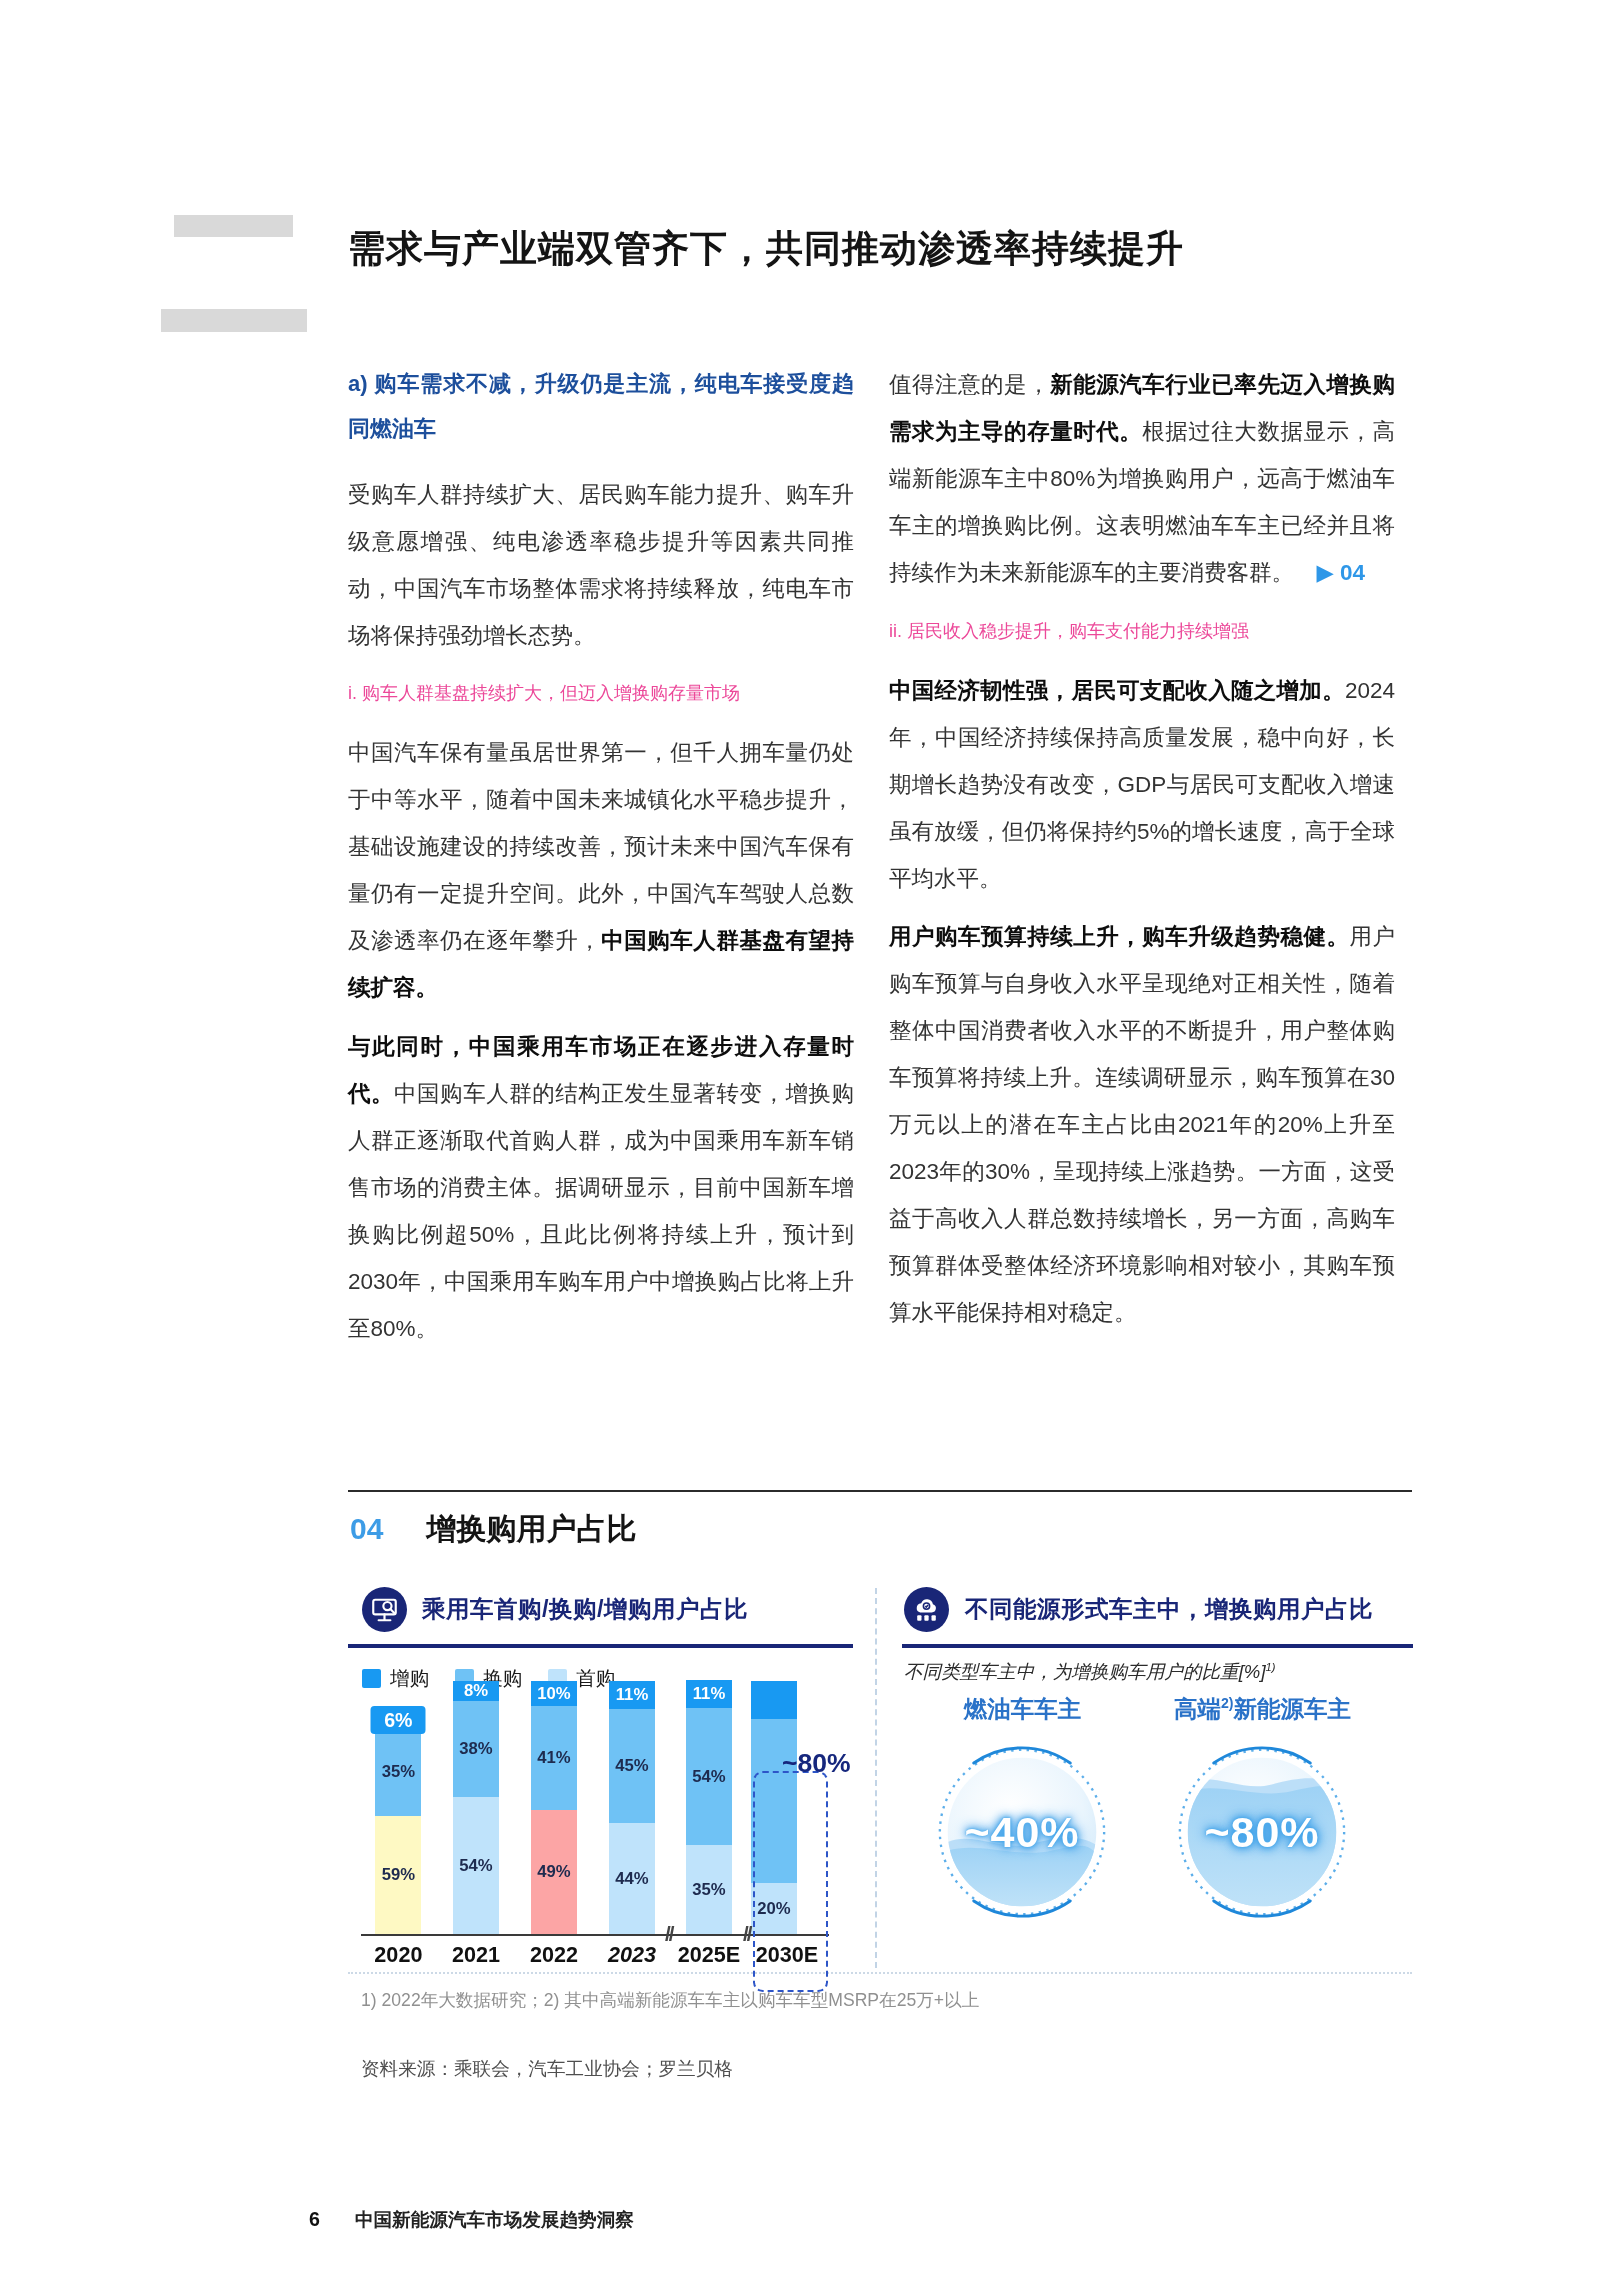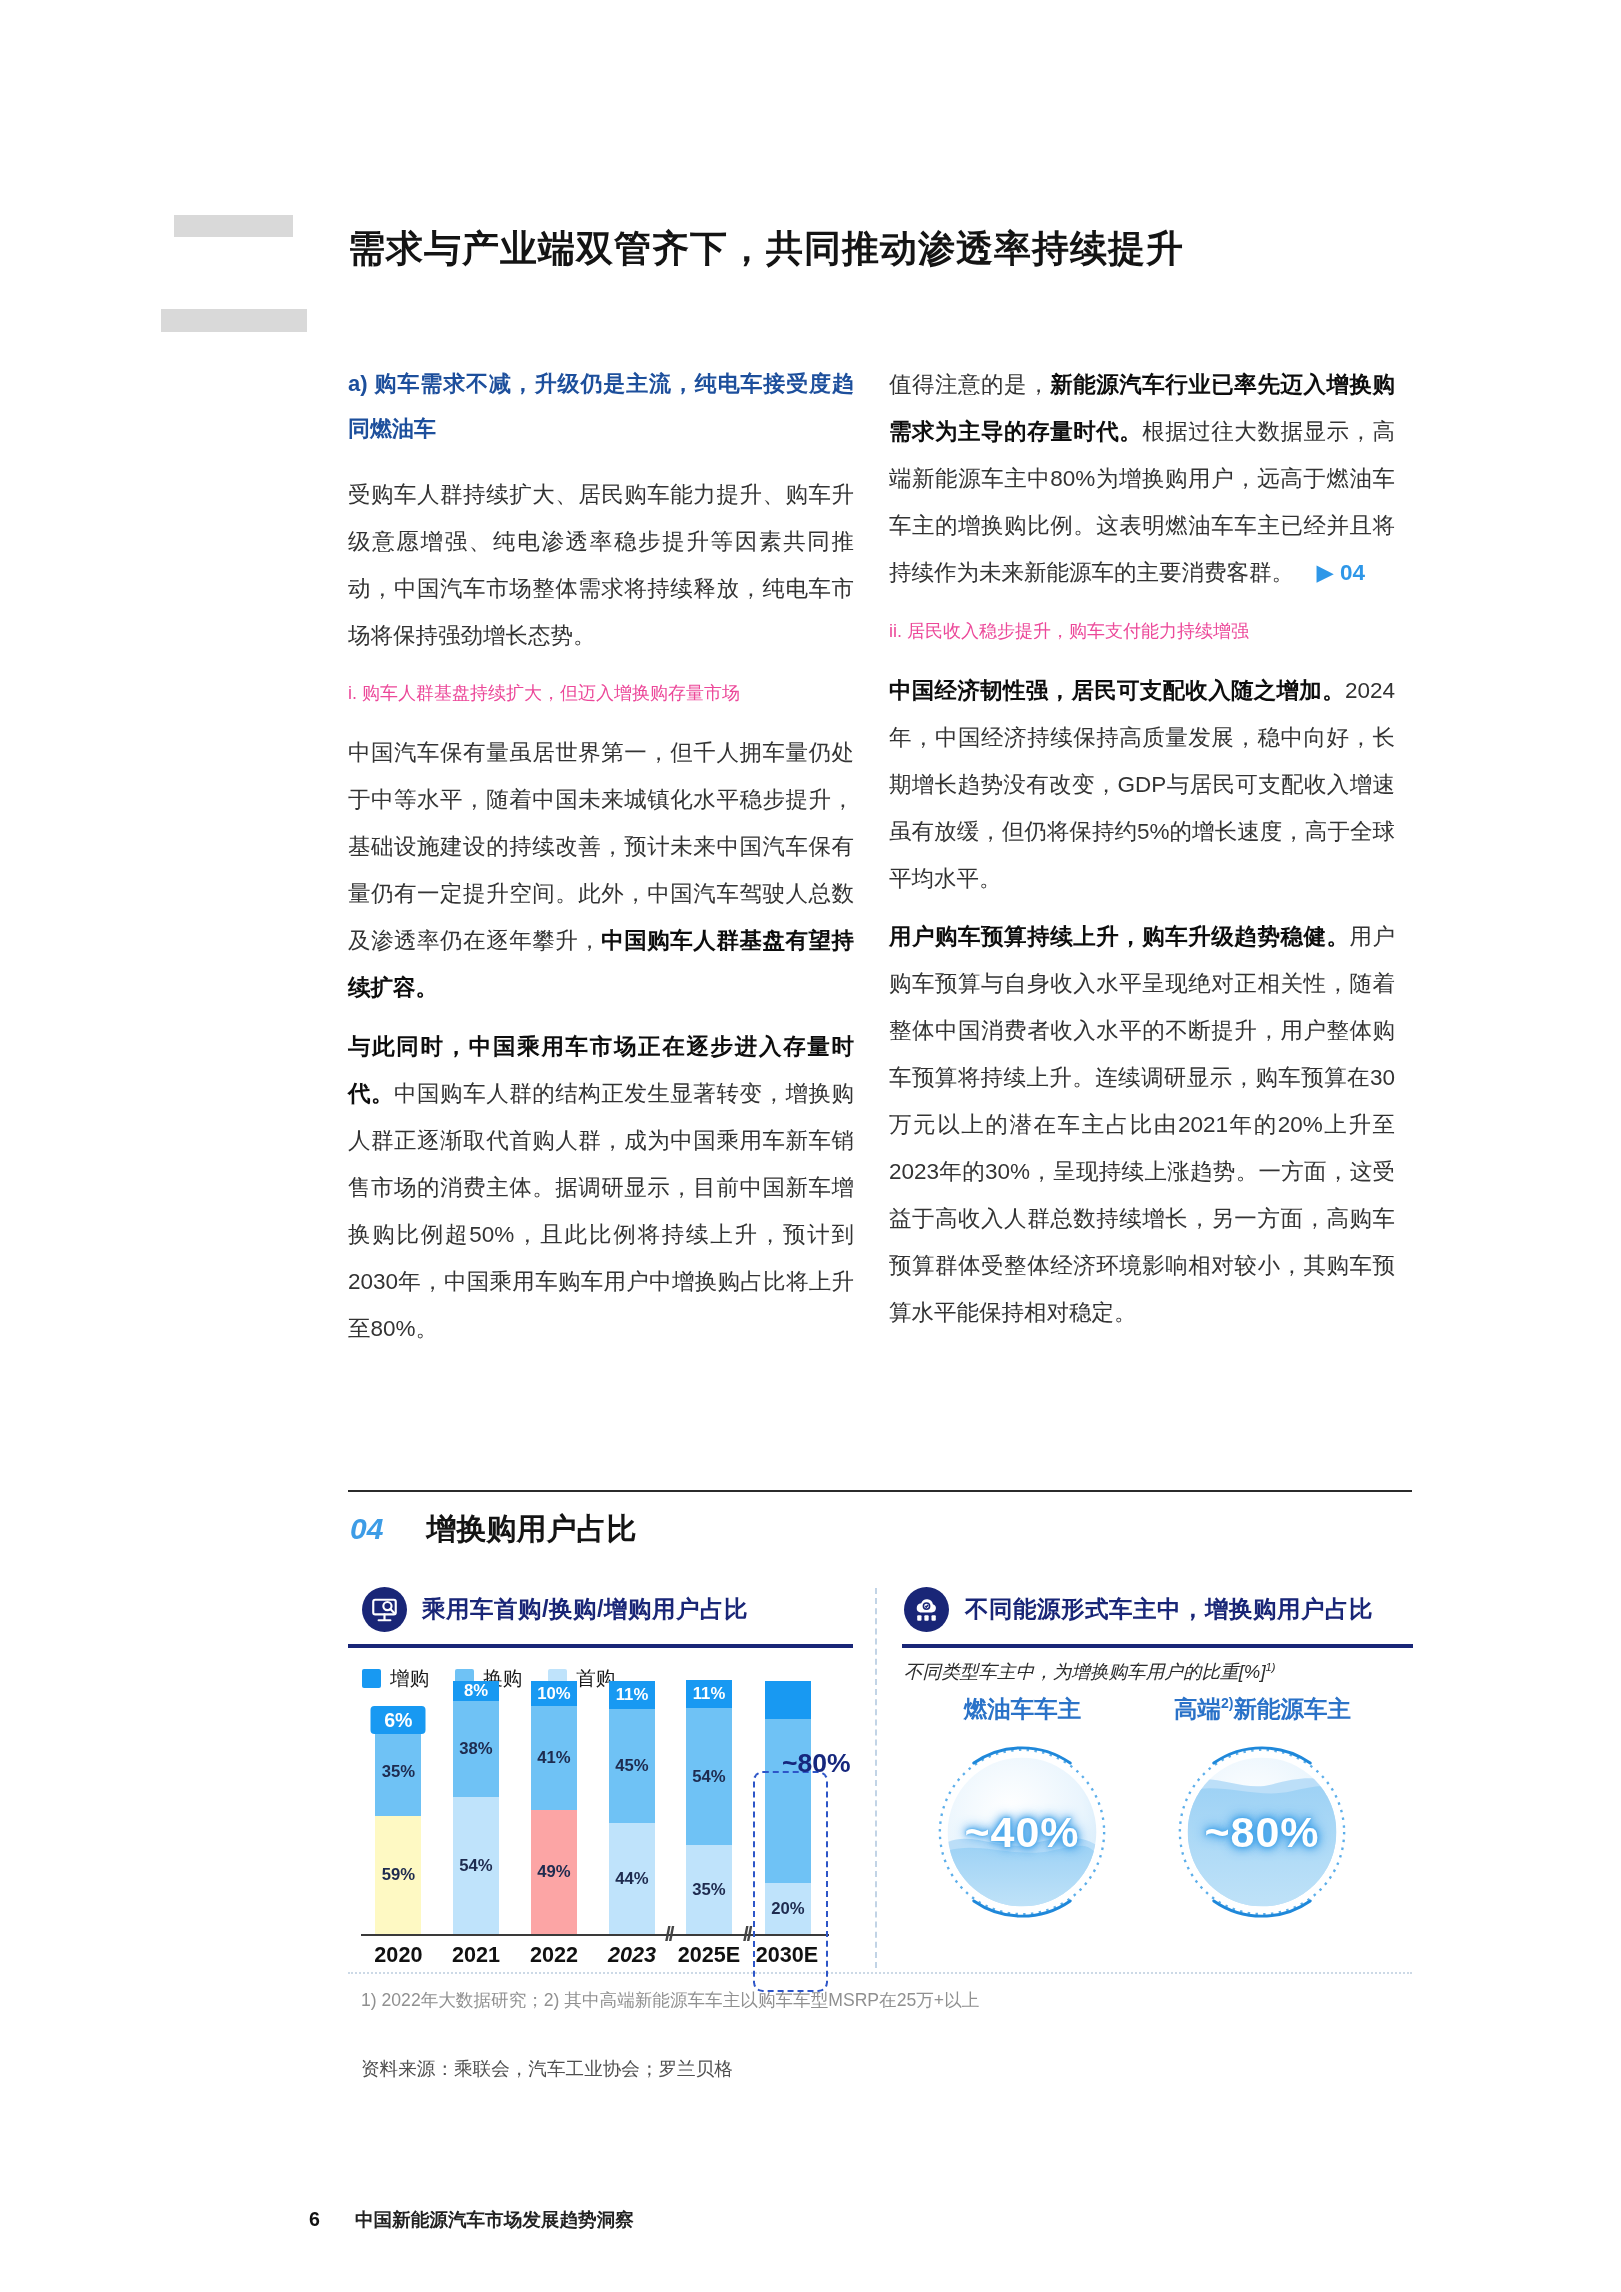--- a/index.html
+++ b/index.html
@@ -29,21 +29,21 @@
     font-size:22px;line-height:45px;font-weight:800;color:#1d4f9c;
     margin:0 0 19.6px;text-align:justify;
   }
   .h-i{
     font-size:18px;line-height:47px;font-weight:400;color:#ec4899;
     margin:9.8px 0 11.8px;padding-left:1.35em;text-indent:-1.35em;text-align:left;
   }
   
   #exhibit-rule{left:348px;top:1490px;width:1064px;height:2px;background:#2b2b2b;}
   #exhibit-header{left:350px;top:1509px;display:flex;gap:43px;align-items:baseline;}
-  #exhibit-number{font-size:30px;font-weight:800;color:#3d9ce6;font-style:italic;}
+  #exhibit-number{font-size:30px;font-weight:800;color:#3d9ce6;}
   #exhibit-title{font-size:30px;font-weight:800;color:#141414;}
   .panel{position:absolute;top:1583px;}
   #panel-left{left:348px;width:505px;}
   #panel-right{left:902px;width:511px;}
   .panel-head{position:absolute;top:0;left:0;right:0;height:55px;}
   .panel-icon{position:absolute;left:13.7px;top:3.9px;width:45px;height:45px;}
   #panel-right .panel-icon{left:2px;}
   .panel-title{
     position:absolute;left:74px;top:9.8px;right:0;
     font-size:23.5px;font-weight:800;color:#192677;letter-spacing:0.5px;
@@ -192,21 +192,21 @@
         <div class="seg oth" style="height: 114px; background: rgb(111, 194, 245);">45%</div>
         <div class="seg oth" style="height: 111px; background: rgb(191, 227, 251);">44%</div>
       </div>
       <div class="year-label" style="left: 240px; font-style: italic;">2023</div>
       <div class="bar" style="left: 338px; width: 46px;">
         <div class="seg inc" style="height: 28px; background: rgb(24, 153, 242);">11%</div>
         <div class="seg oth" style="height: 137px; background: rgb(111, 194, 245);">54%</div>
         <div class="seg oth" style="height: 89px; background: rgb(191, 227, 251);">35%</div>
       </div>
       <div class="year-label" style="left: 317px;">2025E</div>
-      <div class="bar" style="left: 417px; width: 46px;">
+      <div class="bar" style="left: 403px; width: 46px;">
         <div class="seg inc" style="height: 38px; background: rgb(24, 153, 242);"></div>
         <div class="seg oth" style="height: 164px; background: rgb(111, 194, 245);"></div>
         <div class="seg oth" style="height: 51px; background: rgb(191, 227, 251);">20%</div>
       </div>
       <div class="year-label" style="left: 395px;">2030E</div>
       <div class="axis-break" style="left: 317px;">//</div>
       <div class="axis-break" style="left: 395px;">//</div>
     </div>
 </div>
 

